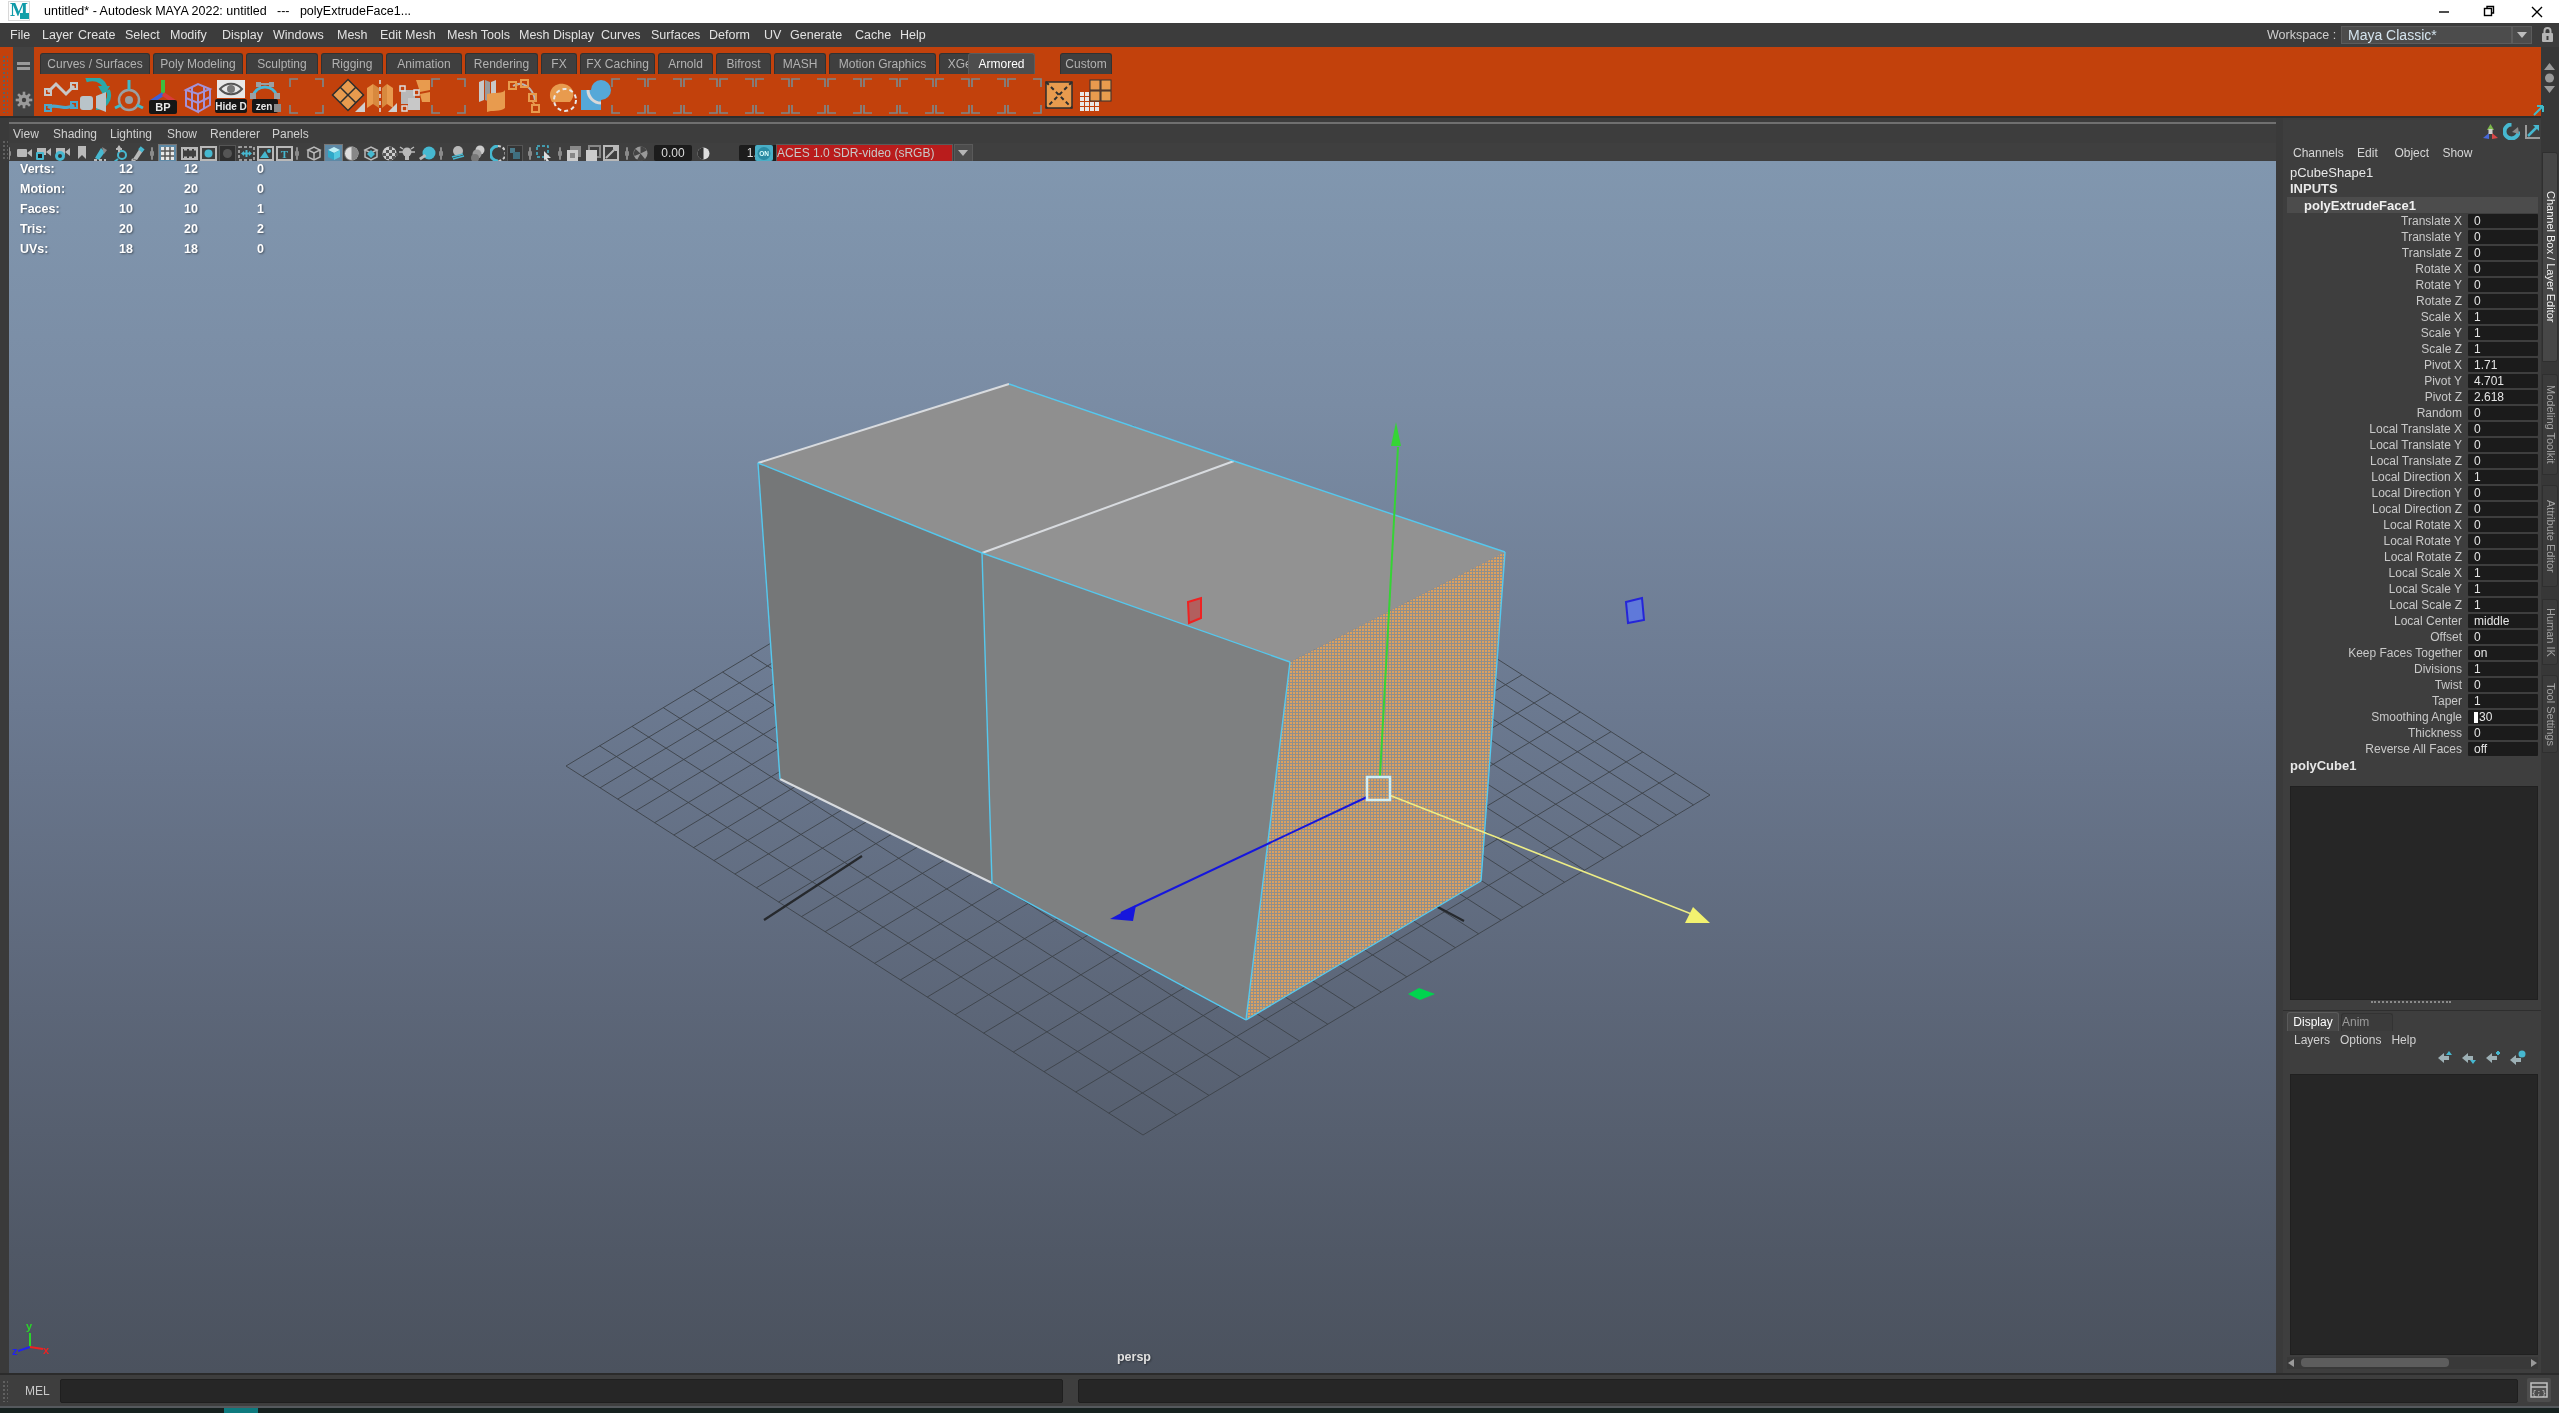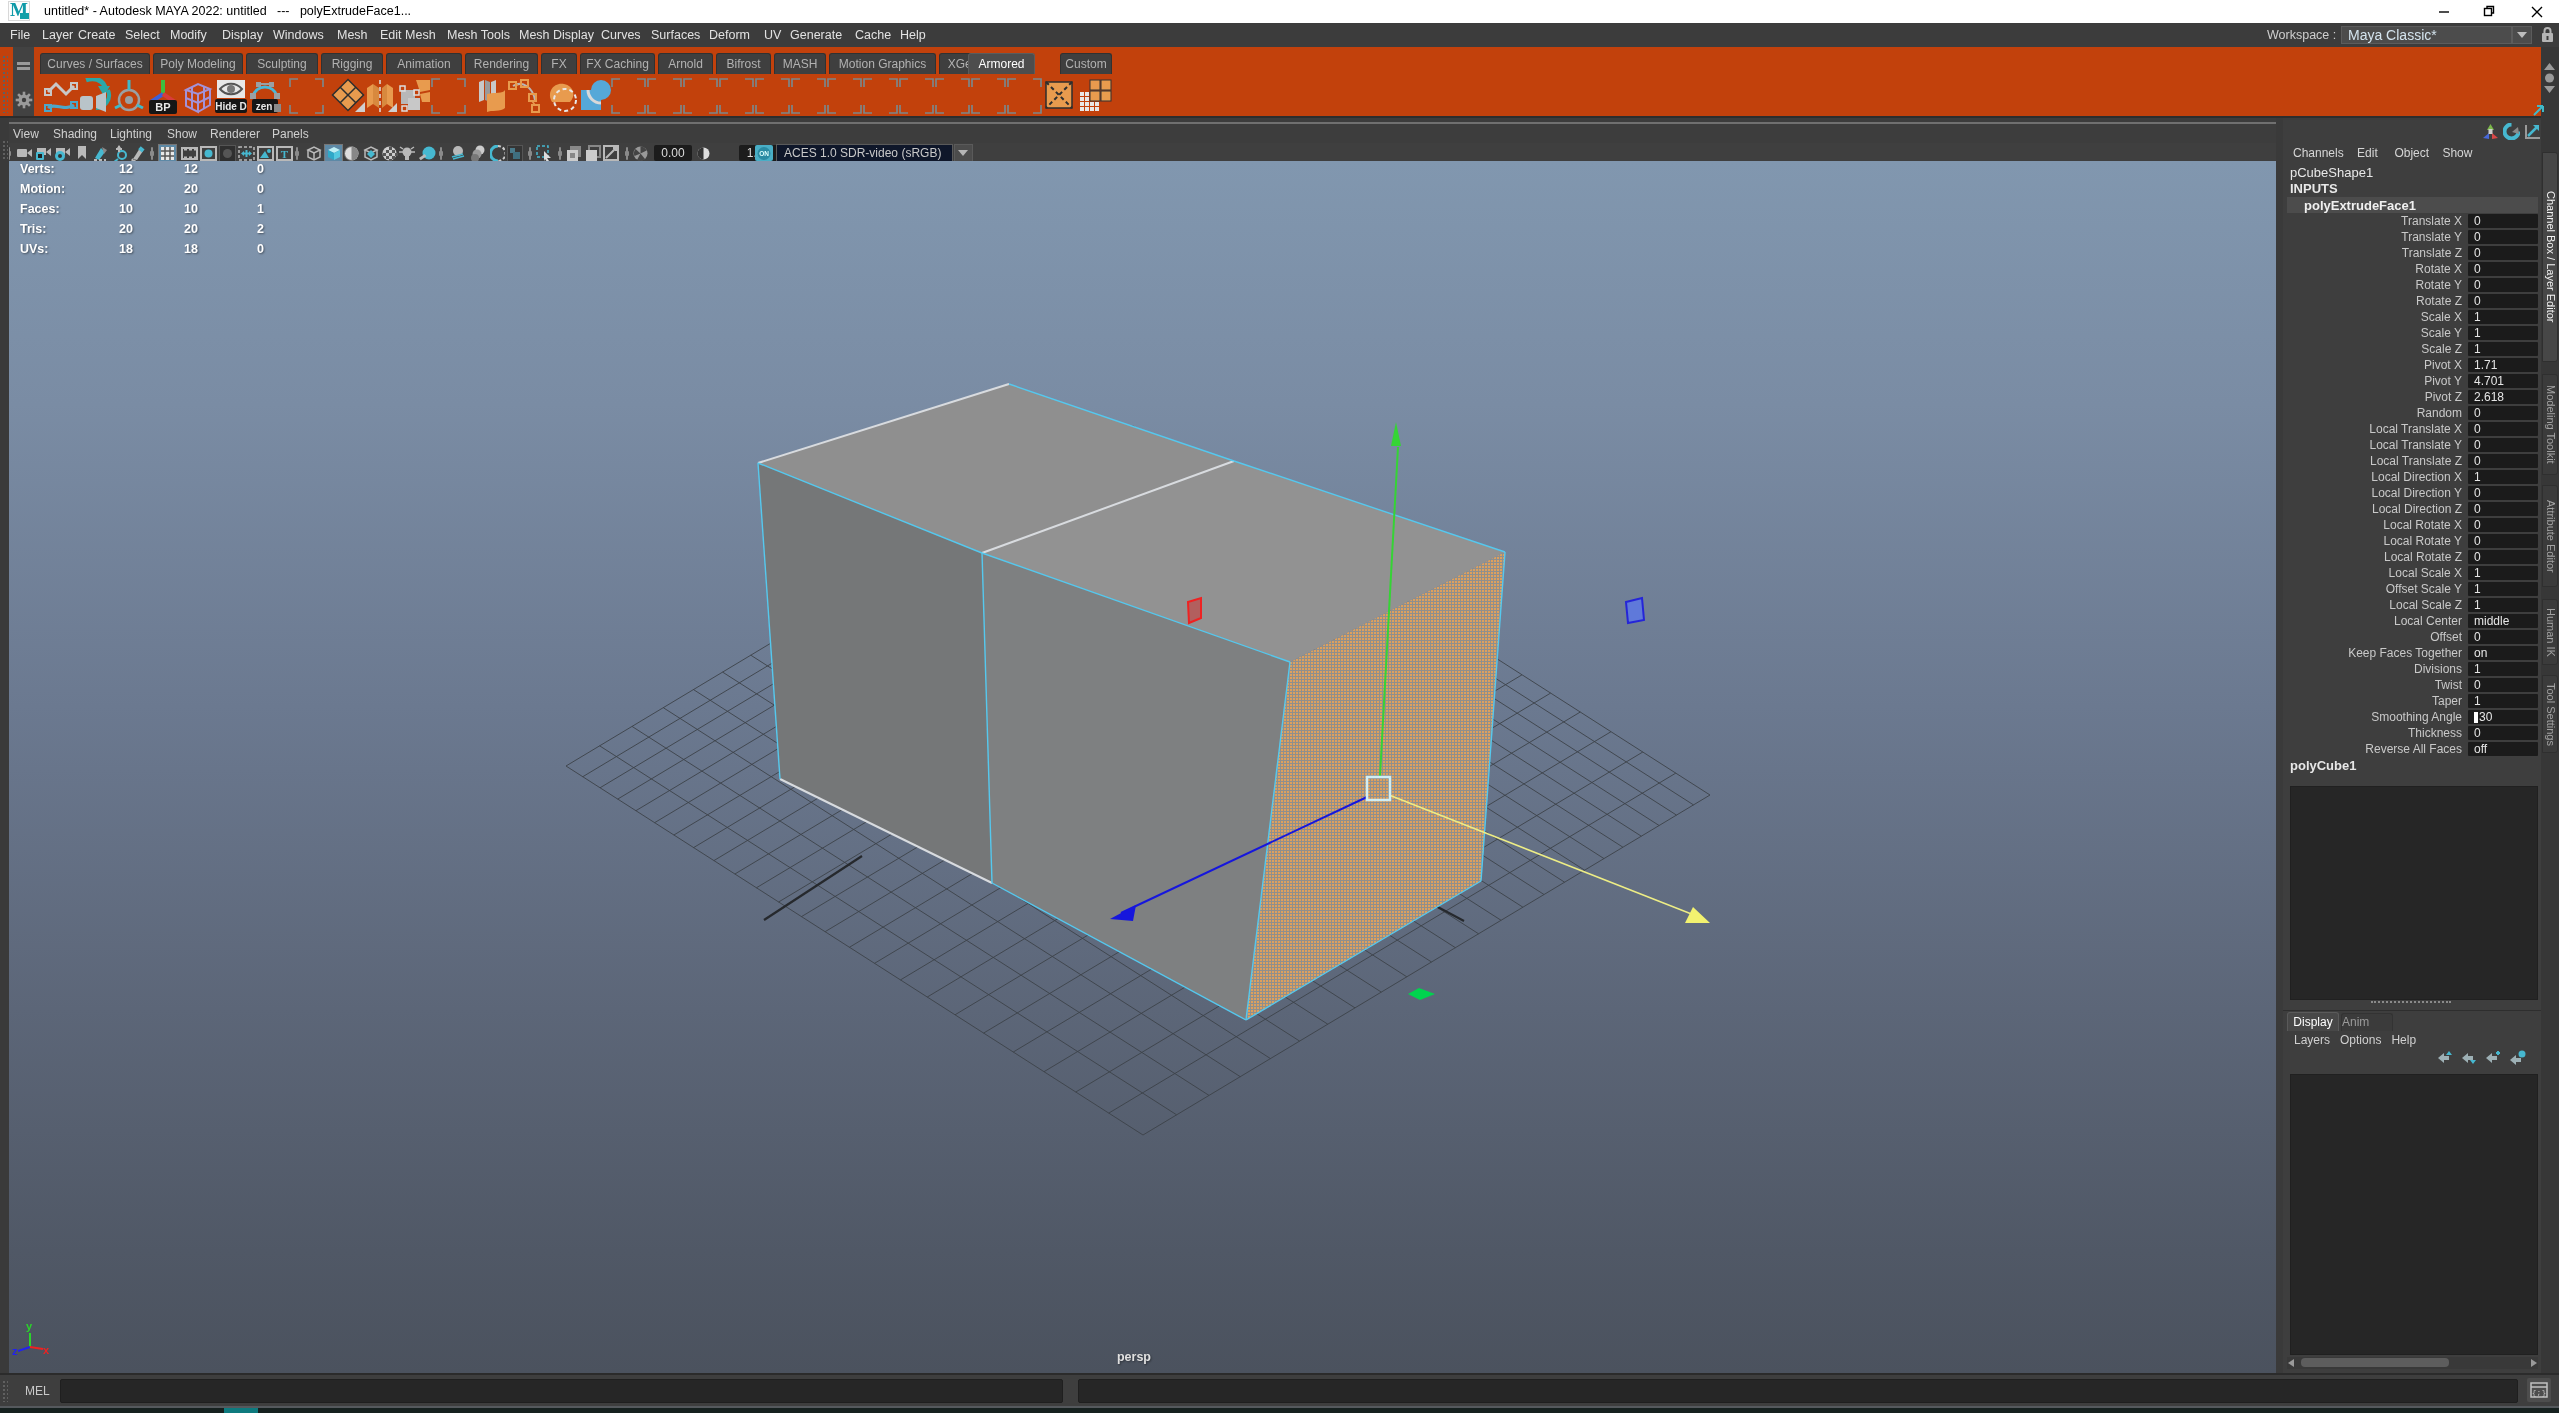--- a/index.html
+++ b/index.html
@@ -4,21 +4,21 @@
 html,body{width:2559px;height:1413px;overflow:hidden}
 body{font-family:"Liberation Sans",sans-serif;background:#3c3c3c;position:relative}
 #titlebar{position:absolute;left:0;top:0;width:2559px;height:23px;background:#fff;color:#000;font-size:12.5px}
 #menubar{position:absolute;left:0;top:23px;width:2559px;height:24px;background:#3c3c3c;color:#e2e2e2;font-size:12.5px}
 #shelf{position:absolute;left:0;top:47px;width:2559px;height:71px;background:#c2410c}
 .tab{position:absolute;top:6px;height:21px;background:#3f3f3f;border:1px solid #313131;border-bottom:none;color:#b2b2b2;font-size:12px;text-align:center;line-height:20px;border-radius:3px 3px 0 0}
 .tab.act{background:#4d4d4d;color:#fff;border-color:#5c5c5c}
 #panelbar{position:absolute;left:9px;top:122px;width:2267px;height:21px;background:#3d3d3d;border-top:2px solid #707070;color:#d0d0d0;font-size:12px}
 #tbar{position:absolute;left:9px;top:143px;width:2267px;height:18px;background:#3f3f3f}
 .tbfield{position:absolute;inset:0;background:#1c1c1c;border-radius:2px;color:#dcdcdc;font-size:12px;text-align:center;line-height:16px}
-.tbdrop{position:absolute;inset:0;background:#0f172a;border:1px solid #5a5a5a;color:#c8c8c8;font-size:12px;line-height:16px;padding-left:7px}
+.tbdrop{position:absolute;inset:0;background:#b91c1c;border:1px solid #5a5a5a;color:#c8c8c8;font-size:12px;line-height:16px;padding-left:0}
 #viewport{position:absolute;left:9px;top:161px;width:2267px;height:1212px;background:linear-gradient(#8197af 0%,#7a8ca4 20%,#6b7990 45%,#5c6678 70%,#505866 90%,#4b525e 100%)}
 .hud{position:absolute;left:0;width:300px;height:16px;color:#fff;font-size:12.5px;font-weight:bold;text-shadow:1px 1px 2px rgba(0,0,0,.45)}
 #channelbox{position:absolute;left:2283px;top:120px;width:258px;height:1254px;background:#3e3e3e;color:#c9c9c9;font-size:12px}
 .cbrow{position:absolute;left:0;width:258px;height:16px}
 .cbl{position:absolute;right:79px;top:1px;white-space:nowrap}
 .cbv{position:absolute;left:185px;top:1px;width:70px;height:14px;background:#1b1b1b;border-radius:1px;color:#e6e6e6;padding-left:6px;line-height:14px}
 #rightstrip{position:absolute;left:2541px;top:47px;width:18px;height:1327px;background:#373737}
 .vtab{position:absolute;left:1px;width:16px;writing-mode:vertical-rl;color:#a2a2a2;font-size:11px;text-align:center;background:#3b3b3b;border:1px solid #2f2f2f;border-radius:0 3px 3px 0}
 .vtab.act{background:#474747;color:#f2f2f2}
 #melbar{position:absolute;left:0;top:1375px;width:2559px;height:31px;background:#3e3e3e;color:#c9c9c9;font-size:12px}
@@ -753,21 +753,21 @@
     </div>
     <div class="cbrow" style="top:429px">
       <span class="cbl">Local Rotate Z</span>
       <span class="cbv">0</span>
     </div>
     <div class="cbrow" style="top:445px">
       <span class="cbl">Local Scale X</span>
       <span class="cbv">1</span>
     </div>
     <div class="cbrow" style="top:461px">
-      <span class="cbl">Offset Scale Y</span>
+      <span class="cbl">Local Scale Y</span>
       <span class="cbv">1</span>
     </div>
     <div class="cbrow" style="top:477px">
       <span class="cbl">Local Scale Z</span>
       <span class="cbv">1</span>
     </div>
     <div class="cbrow" style="top:493px">
       <span class="cbl">Local Center</span>
       <span class="cbv">middle</span>
     </div>

